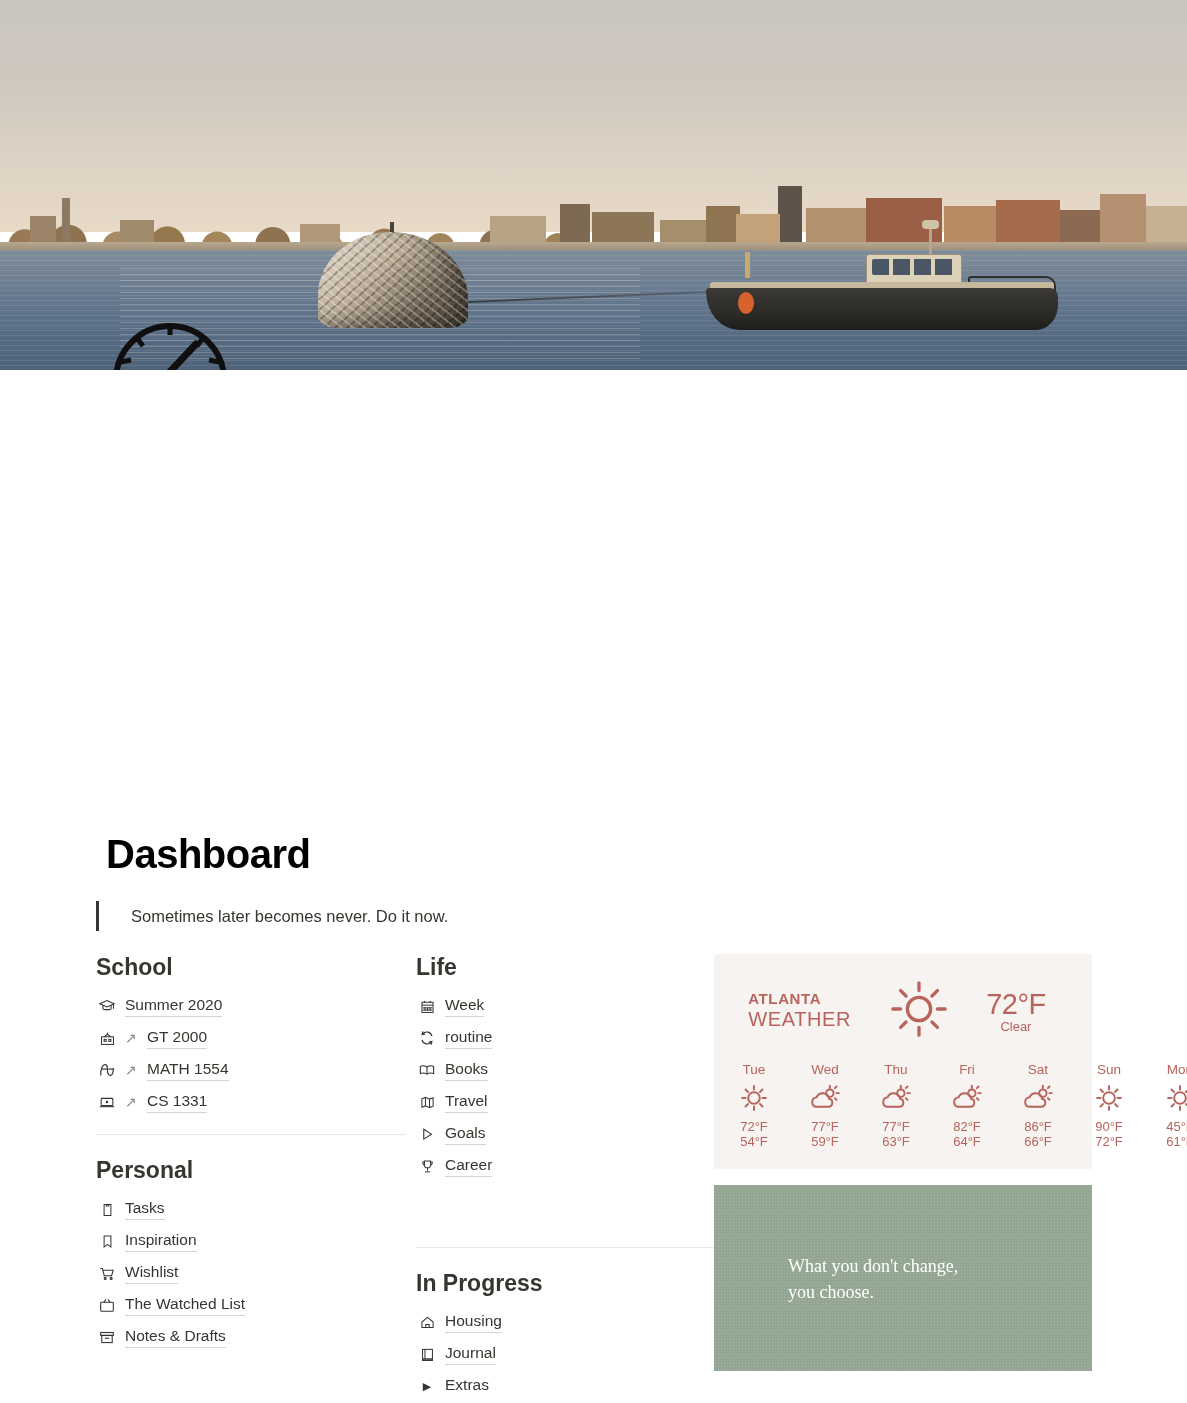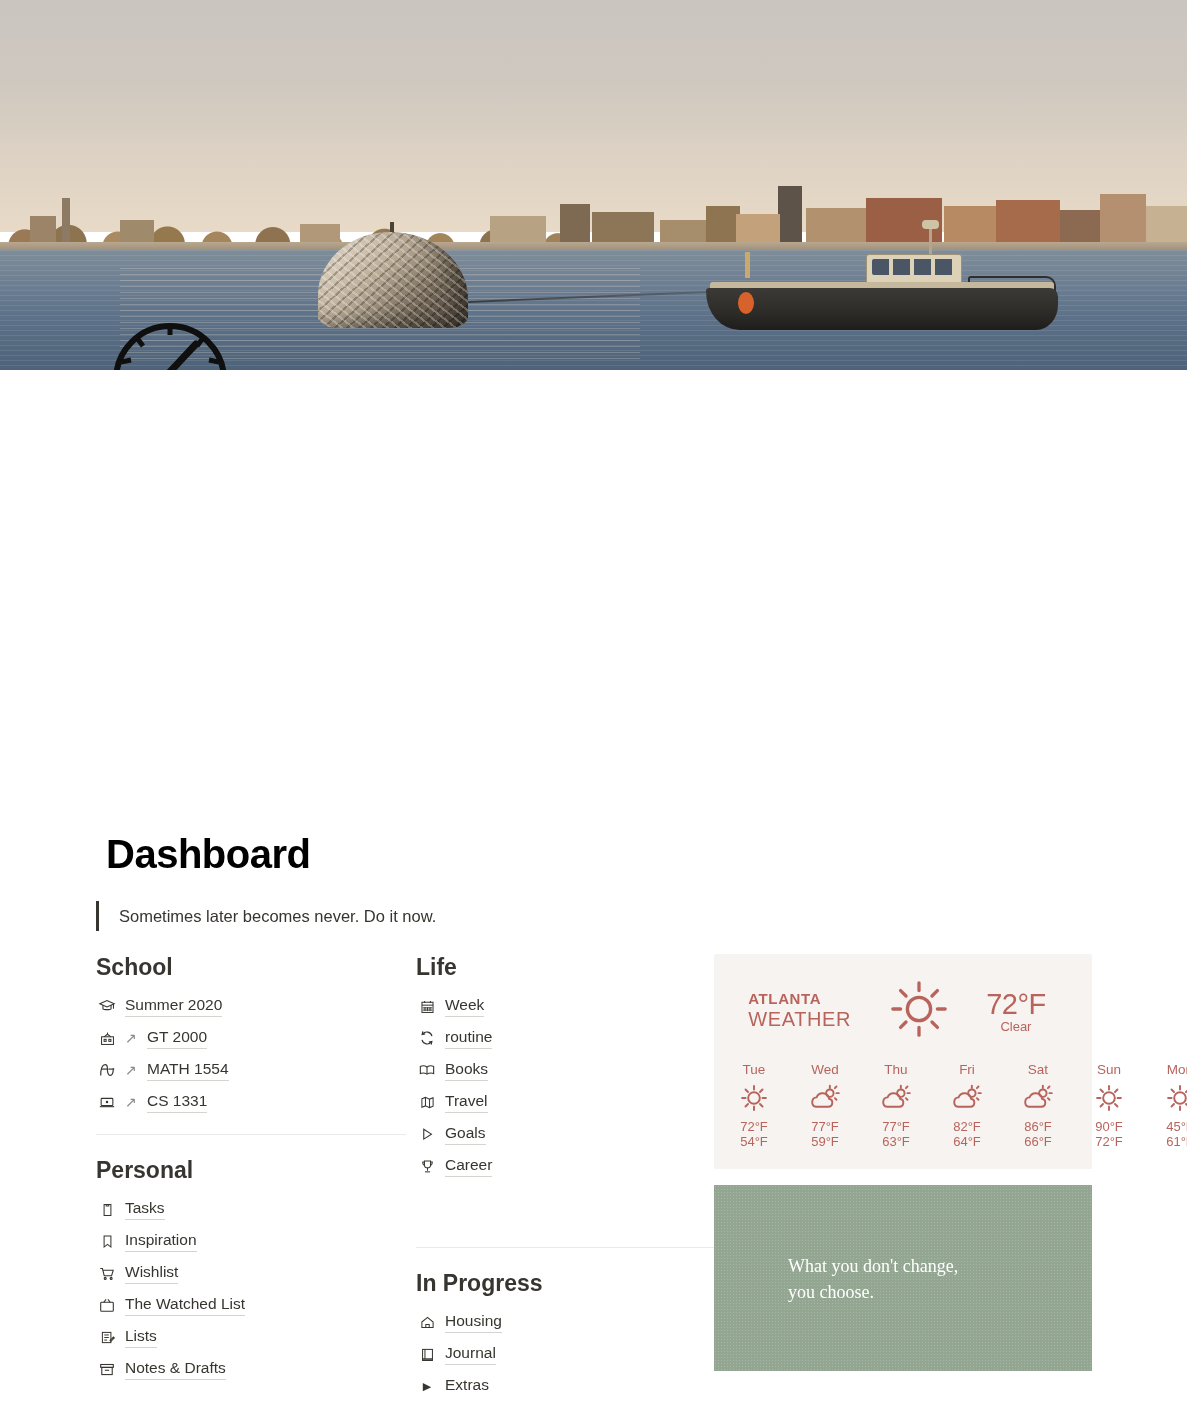--- a/index.html
+++ b/index.html
@@ -93,21 +93,21 @@
   .page-icon { position: absolute; left: 110px; top: 318px; width: 120px; height: 66px; z-index: 4; }
 
   
   .content { position: relative; width: 1187px; padding: 0; }
   .page-title {
     position: absolute; left: 106px; top: 462px;
     font-size: 40px; font-weight: bold; letter-spacing: -0.5px; color: #000000;
   }
   .quote-block { position: absolute; left: 96px; top: 531px; display: flex; align-items: center; }
   .quote-bar { width: 3px; height: 30px; background: #37352f; }
-  .quote-text { margin-left: 20px; font-size: 16.5px; color: #37352f; }
+  .quote-text { margin-left: 32px; font-size: 16.5px; color: #37352f; }
 
   .columns { position: absolute; left: 96px; top: 584px; width: 996px; display: flex; gap: 0; }
   .col-left { width: 310px; }
   .col-mid { width: 308px; padding-left: 10px; }
   .col-right { width: 378px; margin-left: 0; }
 
   .section-title { font-size: 23px; font-weight: bold; color: #37352f; margin: 0 0 9px 0; }
 
   .link-row { display: flex; align-items: center; height: 32px; }
   .li-icon { width: 22px; height: 20px; flex: 0 0 22px; display:flex; align-items:center; justify-content:center; margin-right: 7px; }
@@ -312,32 +312,20 @@
           <svg viewBox="0 0 20 20" width="18" height="18" fill="none" stroke="#37352f" stroke-width="1.2">
             <rect x="3" y="7" width="14" height="10" rx="1"></rect>
             <line x1="6.4" y1="7" x2="9" y2="3.6"></line>
               <line x1="13.6" y1="7" x2="11" y2="3.6"></line>
           </svg>
         </span>
         <span class="li-label">The Watched List</span>
       </div>
       <div class="link-row">
         <span class="li-icon">
-          <svg viewBox="0 0 20 20" width="17" height="17" fill="none" stroke="#37352f" stroke-width="1.2">
-            <rect x="4" y="4" width="10" height="12"></rect>
-            <line x1="6.2" y1="7" x2="11.5" y2="7"></line>
-              <line x1="6.2" y1="10" x2="11.5" y2="10"></line>
-              <line x1="6.2" y1="13" x2="9.5" y2="13"></line>
-            <path d="M13 13.5 L17 9.5 L18 10.5 L14 14.5 Z" fill="#fff"></path>
-          </svg>
-        </span>
-        <span class="li-label">Lists</span>
-      </div>
-      <div class="link-row">
-        <span class="li-icon">
           <svg viewBox="0 0 20 20" width="18" height="18" fill="none" stroke="#37352f" stroke-width="1.2">
             <rect x="3" y="5" width="14" height="3.2"></rect>
               <rect x="4.2" y="8.2" width="11.6" height="8"></rect>
             <line x1="7.6" y1="11.4" x2="12.4" y2="11.4"></line>
           </svg>
         </span>
         <span class="li-label">Notes &amp; Drafts</span>
       </div>
     </div>
 

